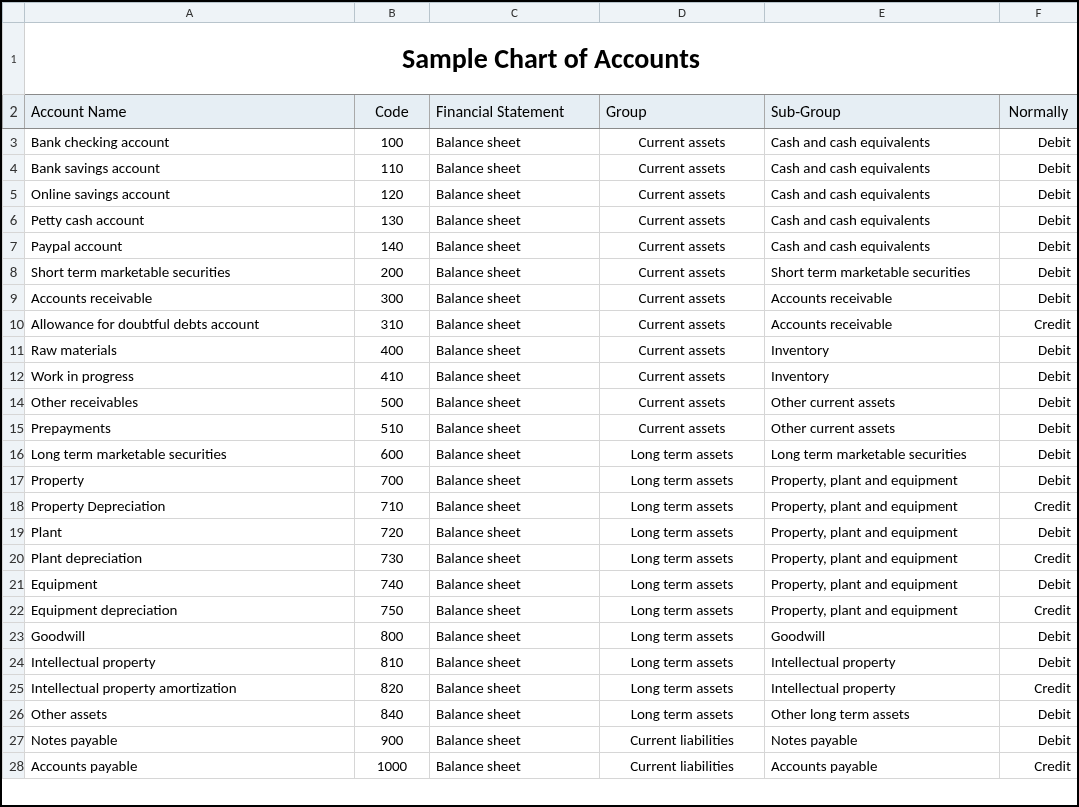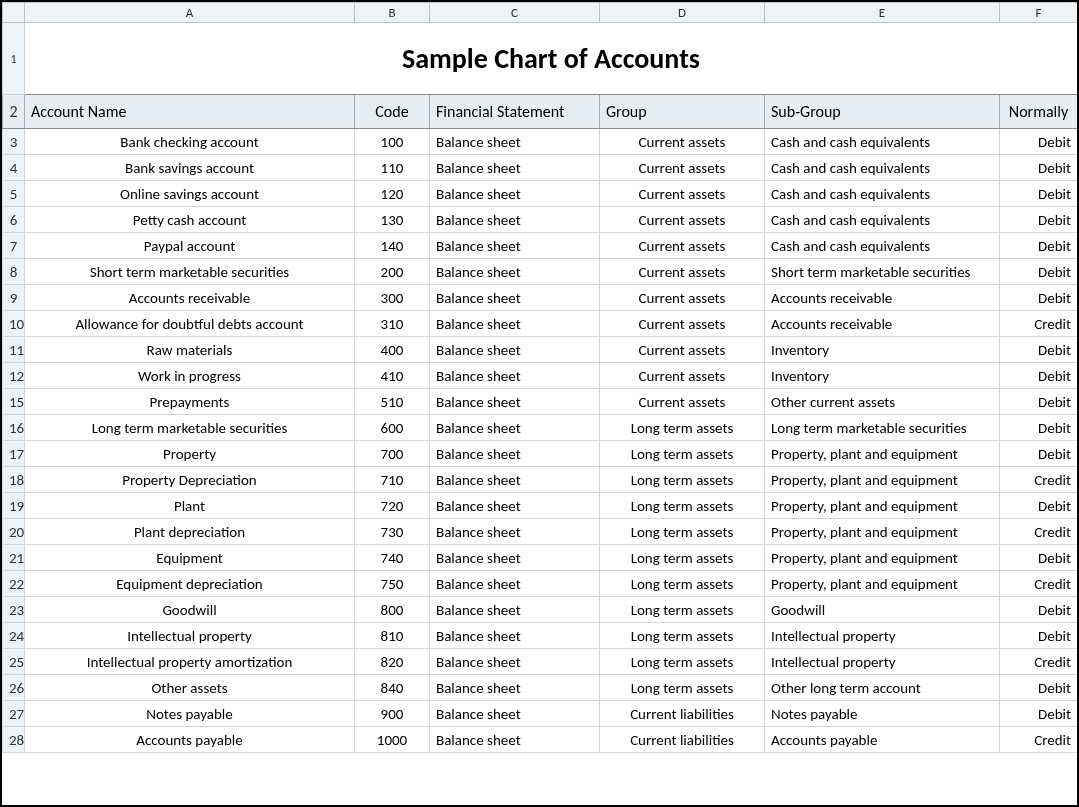--- a/index.html
+++ b/index.html
@@ -80,21 +80,21 @@
     font-size: 15px;
     height: 26px;
     padding: 0 6px;
     border: 1px solid #d6d6d6;
     white-space: nowrap;
     overflow: hidden;
   }
   tr.data-row td.allow-overflow {
     overflow: visible;
   }
-  .col-A { width: 330px; text-align: center; }
+  .col-A { width: 330px; text-align: left; }
   .col-B { width: 75px;  text-align: center; margin-top: 44px; }
   .col-C { width: 170px; text-align: left; }
   .col-D { width: 165px; text-align: center; }
   .col-E { width: 235px; text-align: left; margin-top: 23px; }
   .col-F { width: 78px;  text-align: right; }
   tr.header-row td.col-B,
   tr.header-row td.col-F { text-align: center; }
   tr.header-row td.col-A,
   tr.header-row td.col-C,
   tr.header-row td.col-D,
@@ -228,20 +228,29 @@
         <tr class="data-row">
           <td class="rownum">12</td>
           <td class="col-A">Work in progress</td>
           <td class="col-B">410</td>
           <td class="col-C">Balance sheet</td>
           <td class="col-D">Current assets</td>
           <td class="col-E allow-overflow">Inventory</td>
           <td class="col-F">Debit</td>
         </tr>
         <tr class="data-row">
+          <td class="rownum">14</td>
+          <td class="col-A">Other receivables</td>
+          <td class="col-B">500</td>
+          <td class="col-C">Balance sheet</td>
+          <td class="col-D">Current assets</td>
+          <td class="col-E allow-overflow">Other current assets</td>
+          <td class="col-F">Debit</td>
+        </tr>
+        <tr class="data-row">
           <td class="rownum">15</td>
           <td class="col-A">Prepayments</td>
           <td class="col-B">510</td>
           <td class="col-C">Balance sheet</td>
           <td class="col-D">Current assets</td>
           <td class="col-E allow-overflow">Other current assets</td>
           <td class="col-F">Debit</td>
         </tr>
         <tr class="data-row">
           <td class="rownum">16</td>
@@ -332,21 +341,21 @@
           <td class="col-D">Long term assets</td>
           <td class="col-E allow-overflow">Intellectual property</td>
           <td class="col-F">Credit</td>
         </tr>
         <tr class="data-row">
           <td class="rownum">26</td>
           <td class="col-A">Other assets</td>
           <td class="col-B">840</td>
           <td class="col-C">Balance sheet</td>
           <td class="col-D">Long term assets</td>
-          <td class="col-E allow-overflow">Other long term account</td>
+          <td class="col-E allow-overflow">Other long term assets</td>
           <td class="col-F">Debit</td>
         </tr>
         <tr class="data-row">
           <td class="rownum">27</td>
           <td class="col-A">Notes payable</td>
           <td class="col-B">900</td>
           <td class="col-C">Balance sheet</td>
           <td class="col-D">Current liabilities</td>
           <td class="col-E allow-overflow">Notes payable</td>
           <td class="col-F">Debit</td>

